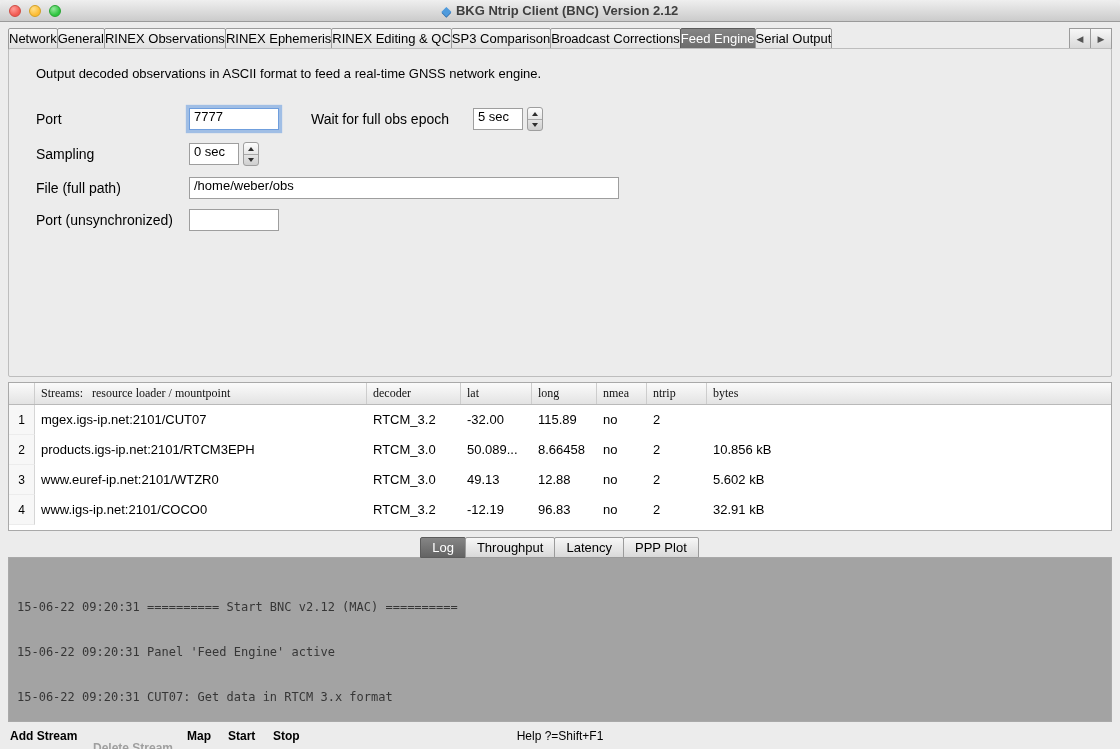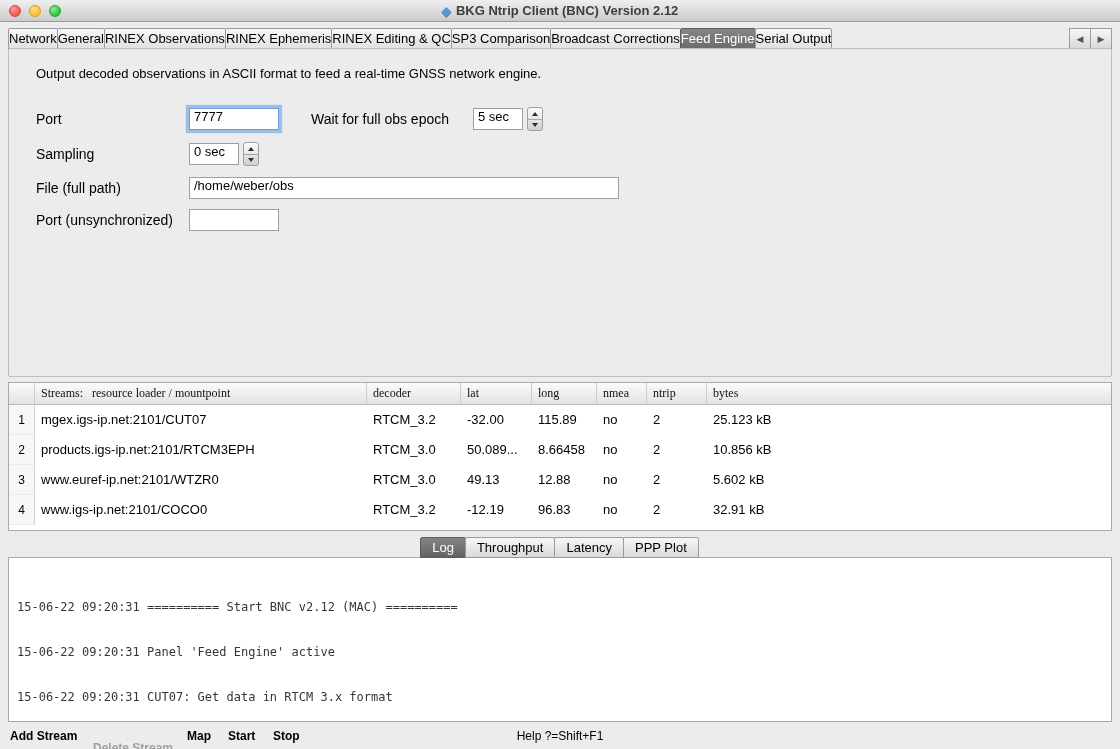--- a/index.html
+++ b/index.html
@@ -64,21 +64,21 @@
   .rownum { width:26px; flex:none; display:flex; align-items:center; justify-content:center;
     font-size:12px; background:#f7f7f7; border-right:1px solid #d6d6d6; border-bottom:1px solid #ececec; }
 
   
   .bottom-tabs { position:absolute; top:537px; left:0; width:1120px; display:flex; justify-content:center; z-index:3; }
   .btab { height:21px; line-height:19px; padding:0 11px; font-size:13px; color:#000;
     background:linear-gradient(#f7f7f7,#d9d9d9); border:1px solid #9b9b9b; margin-left:-1px;
     border-radius:2px 2px 0 0; }
   .btab.active { background:linear-gradient(#858585,#636363); color:#fff; border-color:#5c5c5c; }
   .log-panel { position:absolute; top:557px; left:8px; width:1104px; height:165px;
-    background:#ffffff; border:1px solid #a9a9a9; padding:12px 8px 0 8px;
+    background:#a3a3a3; border:1px solid #a9a9a9; padding:12px 8px 0 8px;
     font-family:"DejaVu Sans Mono", monospace; font-size:12px; line-height:15px; color:#363636;
     overflow:hidden; white-space:pre; }
 
   
   .bottom-bar { position:absolute; top:722px; left:0; width:1120px; height:27px; background:#ececec; }
   .tool-btn { position:absolute; top:7px; font-size:12px; font-weight:bold; color:#000; white-space:nowrap; }
   .tool-btn.disabled { color:#9f9f9f;margin-top:12px; }
   .help-text { position:absolute; top:7px; left:0; right:0; text-align:center; font-size:12px; color:#000; }
 </style>
 </head>
@@ -159,21 +159,20 @@
     </div>
 
     <div class="trow">
       <div class="rownum">1</div>
       <div class="td c-mount">mgex.igs-ip.net:2101/CUT07</div>
       <div class="td c-dec">RTCM_3.2</div>
       <div class="td c-lat">-32.00</div>
       <div class="td c-long">115.89</div>
       <div class="td c-nmea">no</div>
       <div class="td c-ntrip">2</div>
-      <div class="td c-bytes">25.123 kB</div>
     </div>
 
     <div class="trow">
       <div class="rownum">2</div>
       <div class="td c-mount">products.igs-ip.net:2101/RTCM3EPH</div>
       <div class="td c-dec">RTCM_3.0</div>
       <div class="td c-lat">50.089...</div>
       <div class="td c-long">8.66458</div>
       <div class="td c-nmea">no</div>
       <div class="td c-ntrip">2</div>

